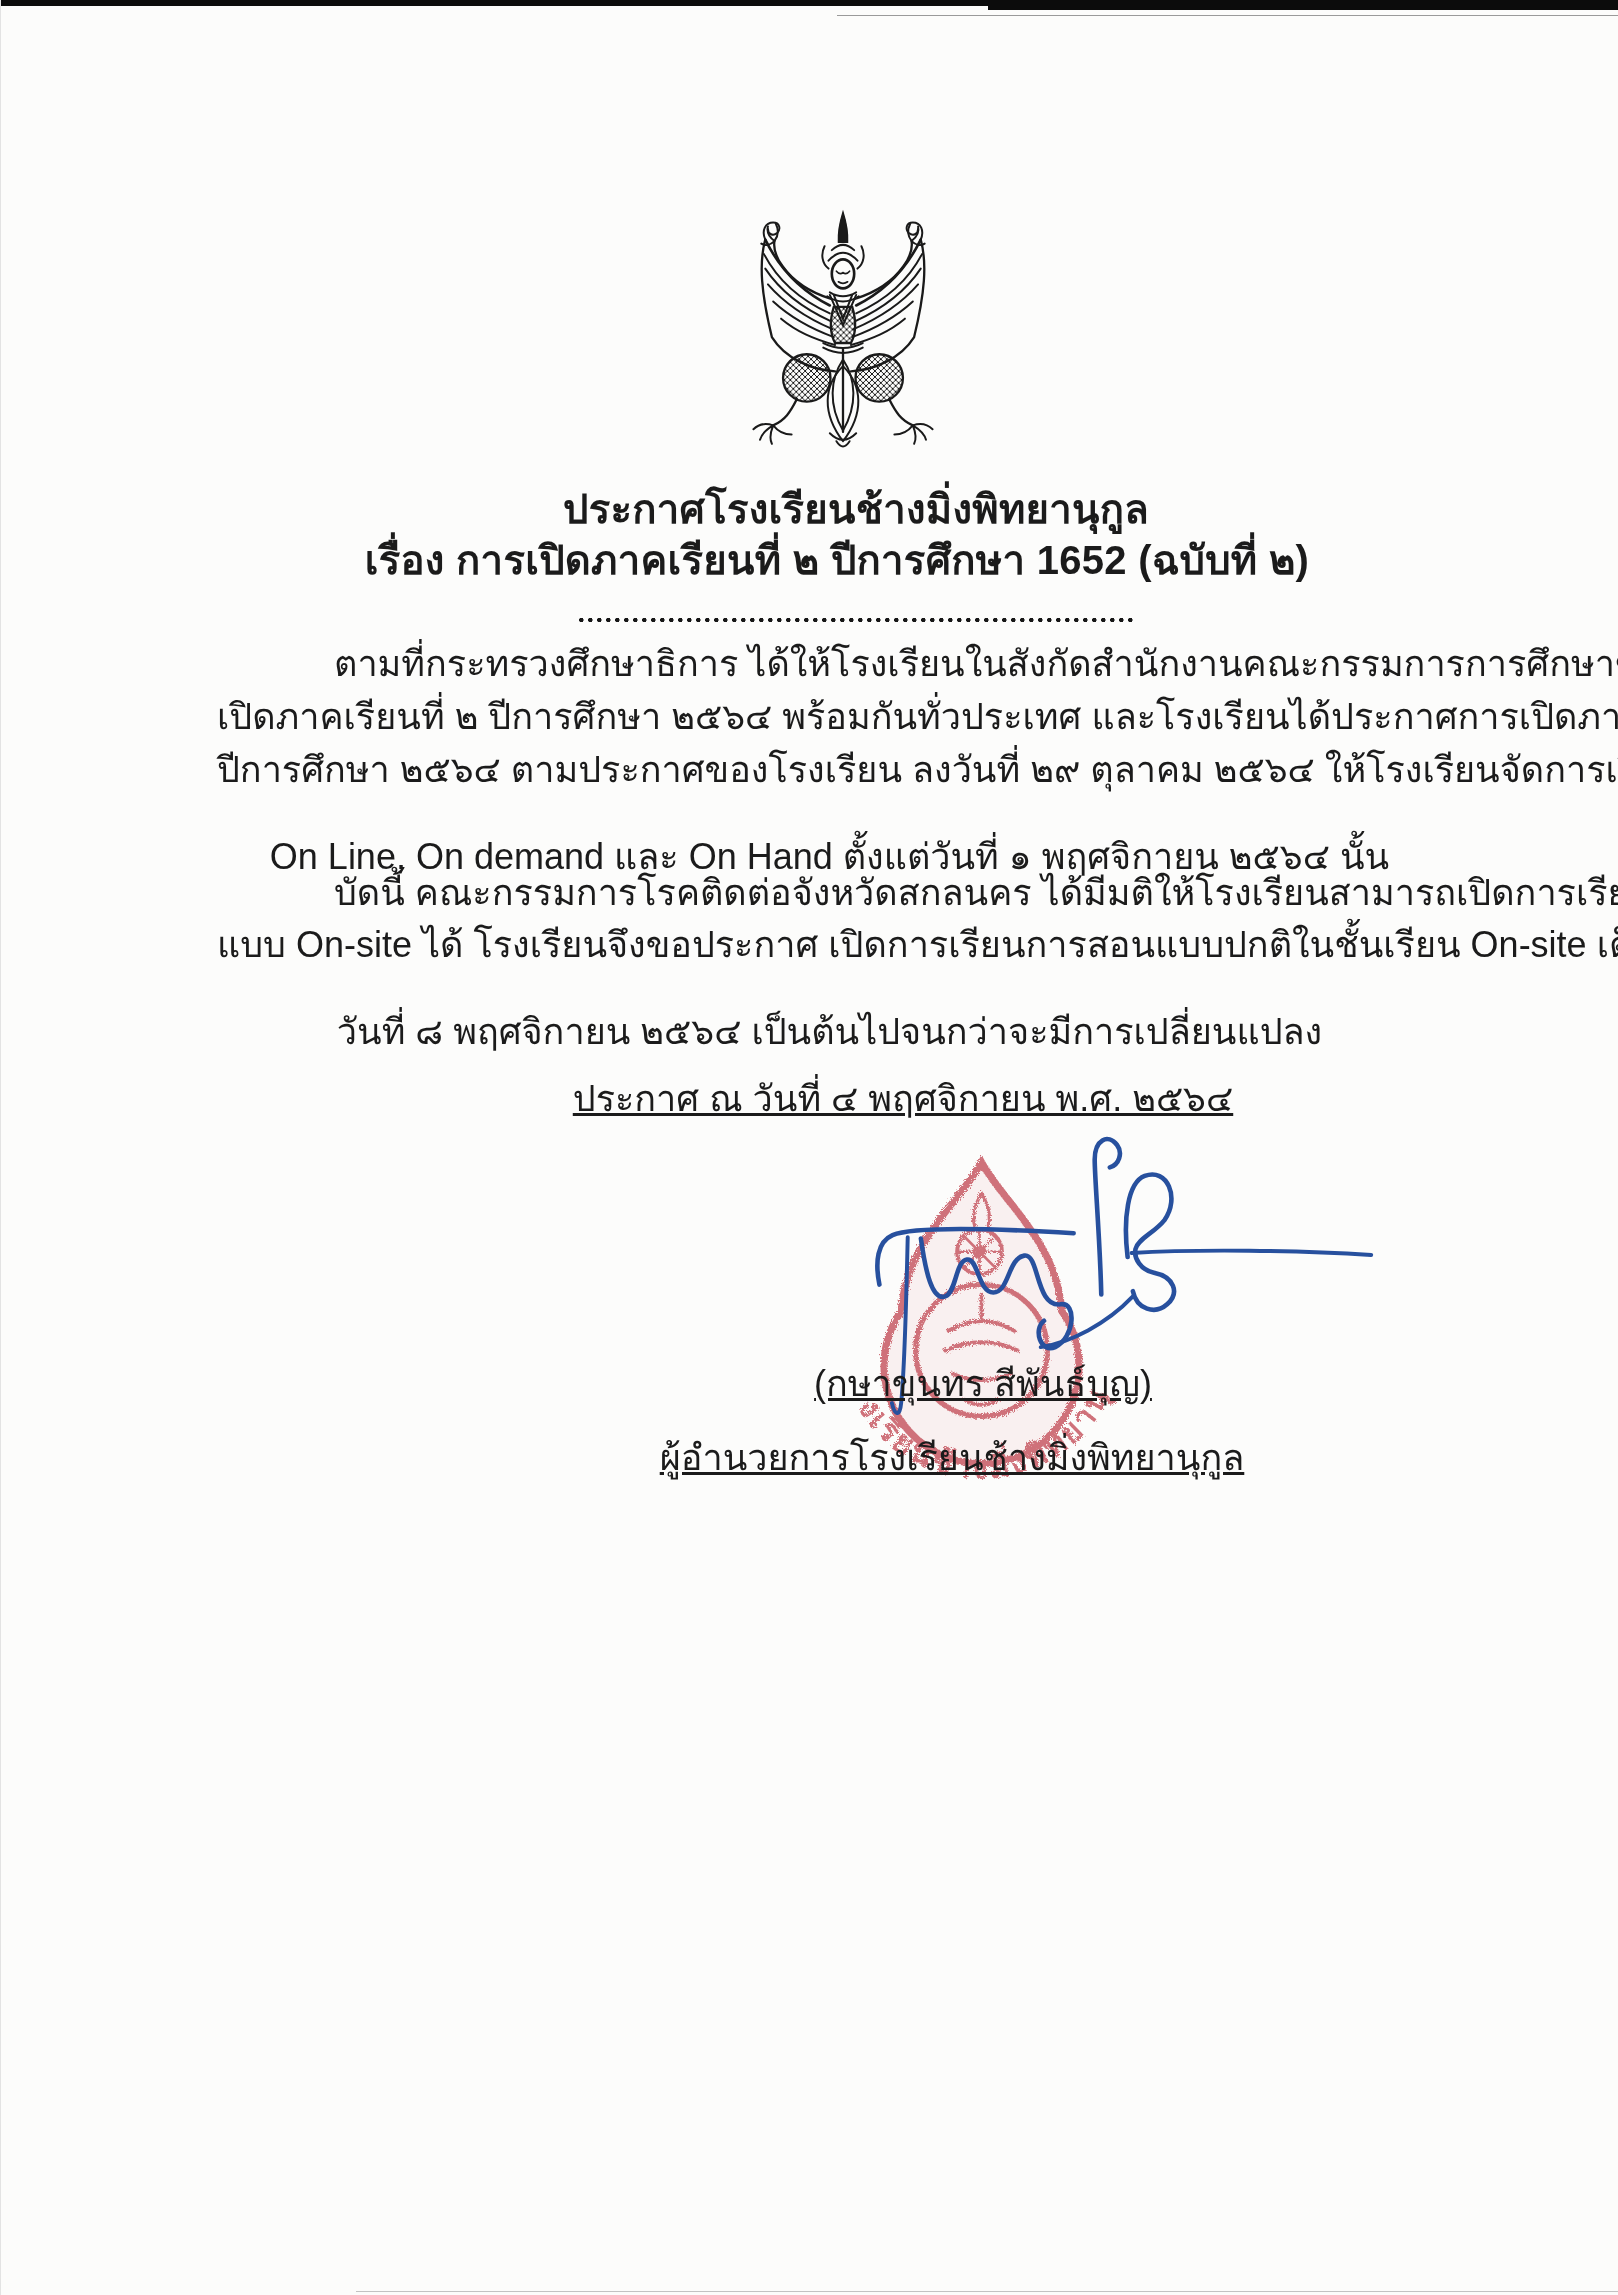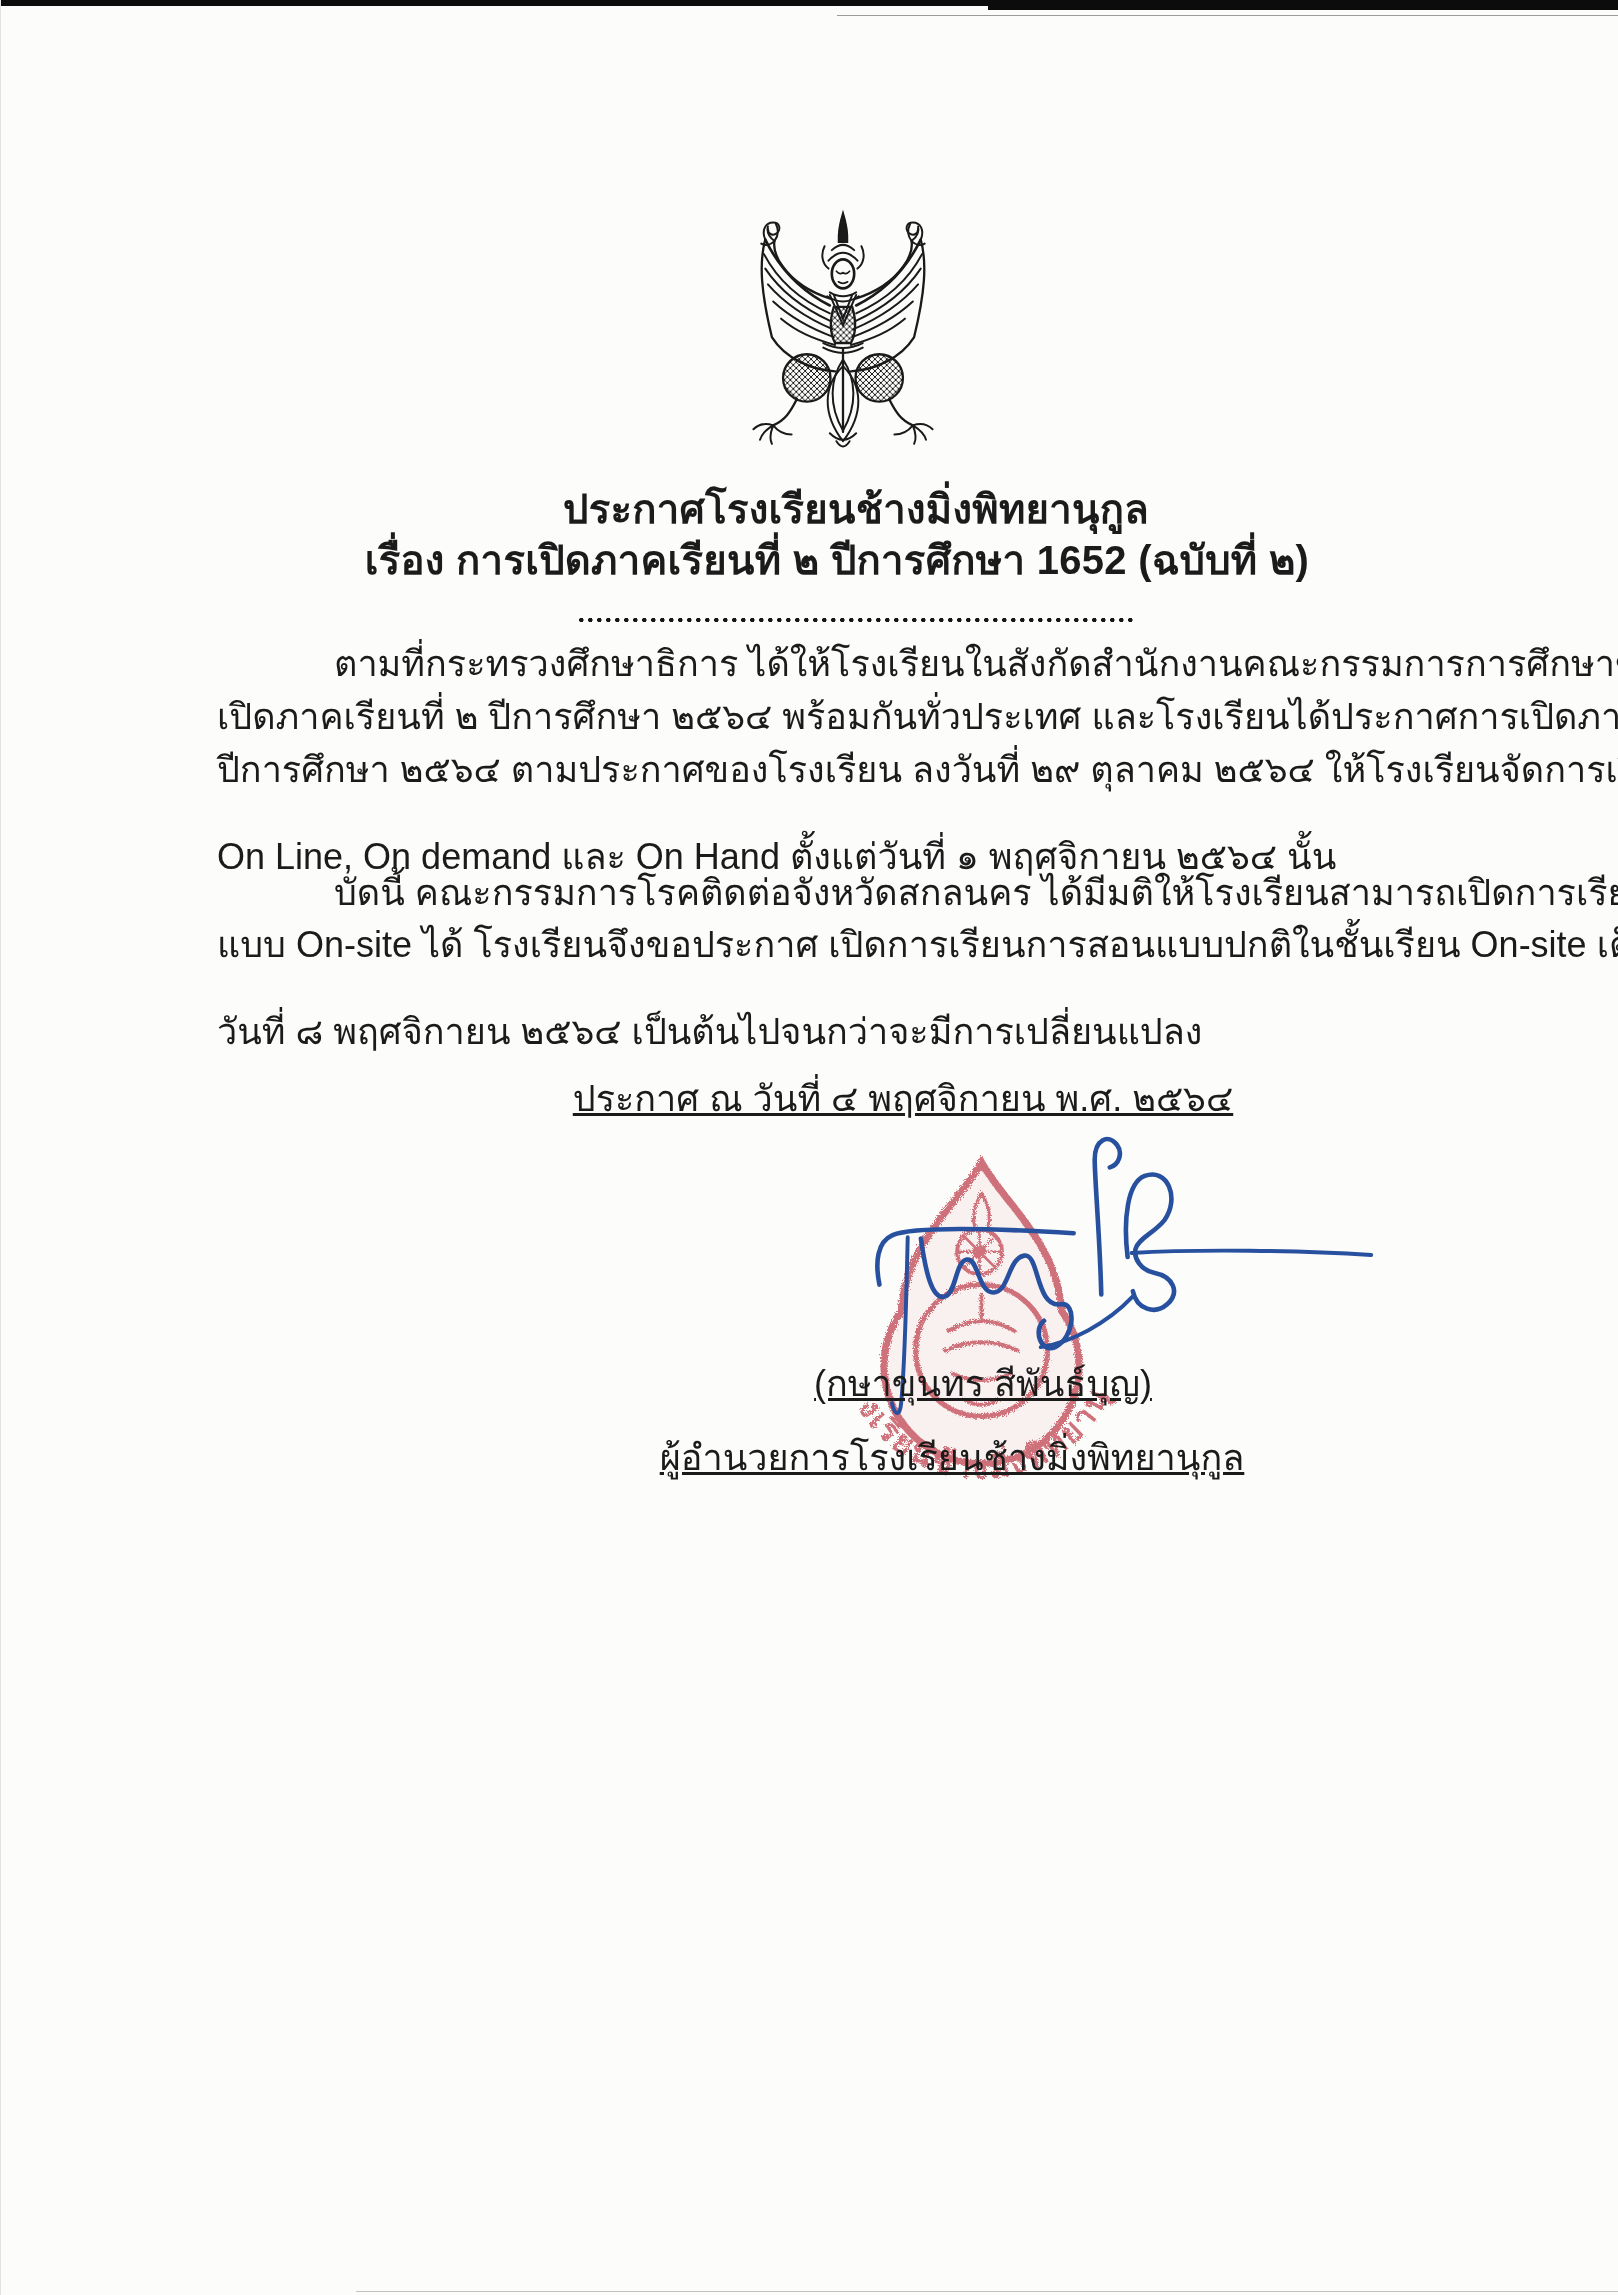--- a/index.html
+++ b/index.html
@@ -1,20 +1,20 @@
 <!DOCTYPE html>
 <html style="font-size:10.5px"><head>
 <meta charset="utf-8">
 <style>
   html,body{margin:0;padding:0;}
   body{
     width:1619px;height:2295px;position:relative;background:#fcfcfb;
     font-family:"Liberation Sans", sans-serif;color:#1b1b1b;overflow:hidden;
   }
-  .abs{position:absolute;}
+  .abs{position:absolute;text-align:center;}
   .thai{font-family:"Liberation Sans", sans-serif;white-space:nowrap;}
   .title-line{font-size:40px;font-weight:bold;letter-spacing:0.3px;transform:translateX(-50%);}
   .body-line{font-size:36px;line-height:53px;}
   .centered{transform:translateX(-50%);text-decoration:underline;}
   .para-line{left:217px;width:1225px;}
   .indent{padding-left:117px;}
   
   .scan-top-bar{left:0;top:0;width:100%;height:6px;background:#0c0c0c;}
   .scan-top-bar-right{left:988px;top:0;width:631px;height:10px;background:#0c0c0c;}
   .scan-top-grayline{left:837px;top:14.5px;width:782px;height:1.3px;background:#9a9a9a;}

